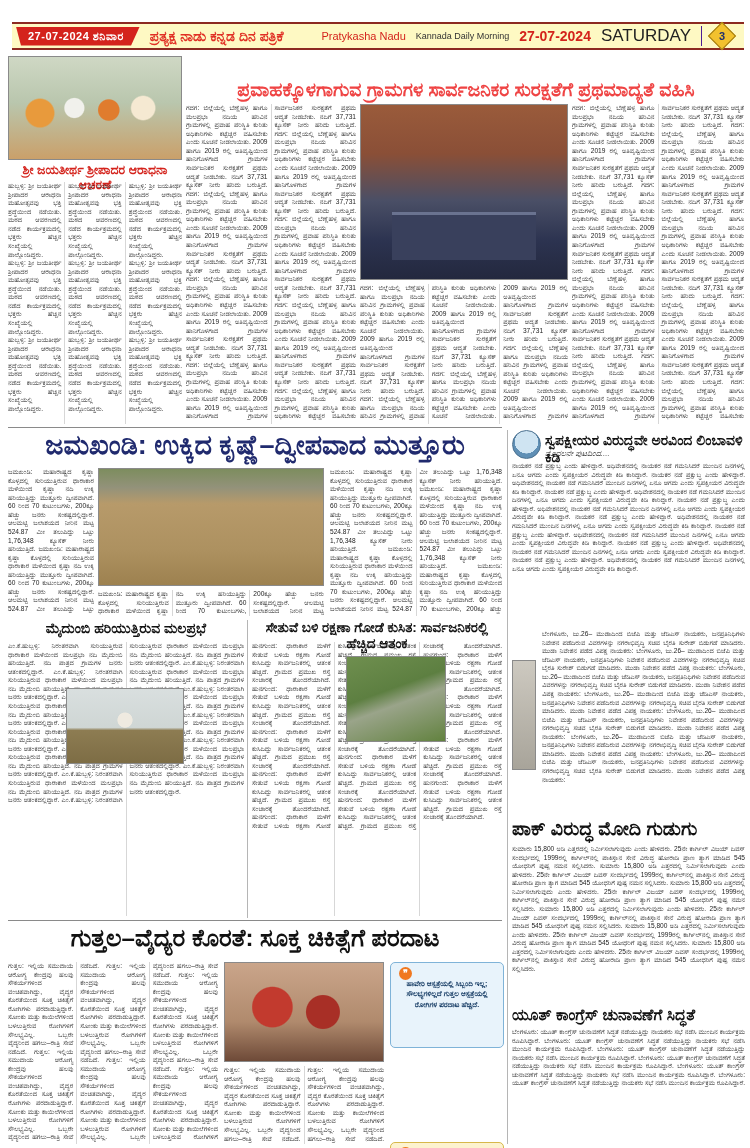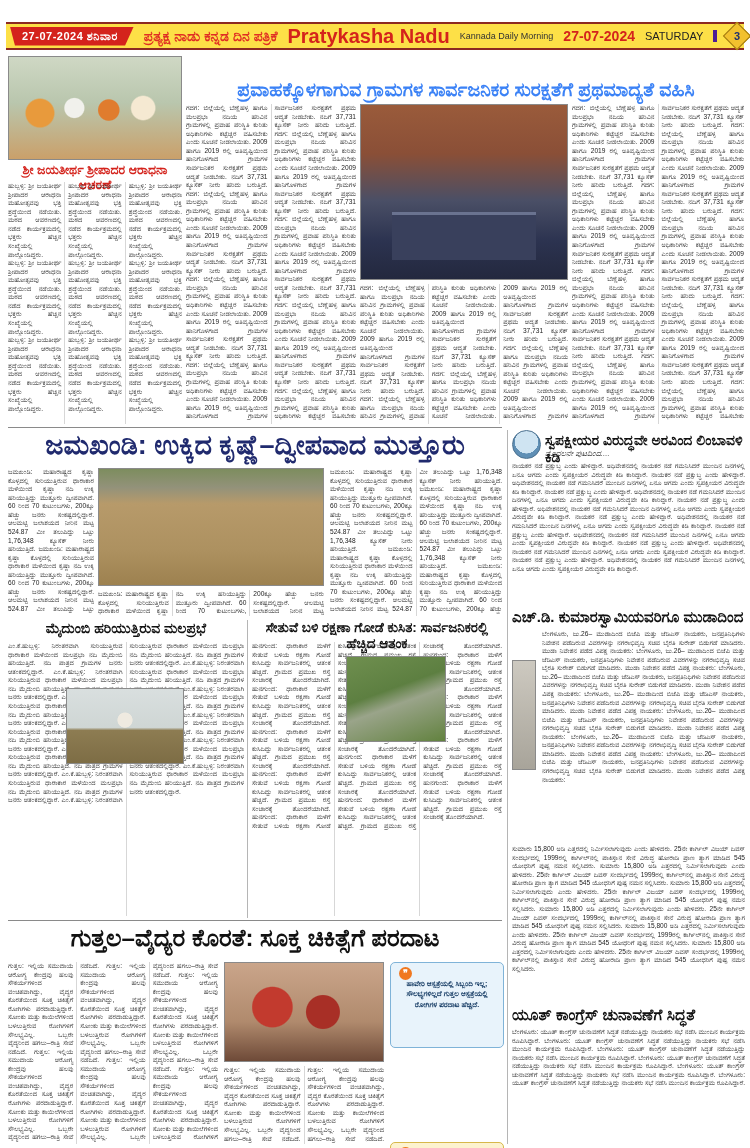--- a/index.html
+++ b/index.html
@@ -1,39 +1,39 @@
 <!DOCTYPE html>
 <html><head>
 <meta charset="utf-8">
 <style>
   html,body{margin:0;padding:0;background:#e8e8e8;}
   .page{position:relative;width:750px;height:1148px;background:#ffffff;
         font-family:"Liberation Sans",sans-serif;overflow:hidden;margin:0 auto;}
   
-  .masthead{position:absolute;left:6px;right:6px;top:22px;height:28px;
-    background:#fde047;border-top:2px solid #8c2a21;border-bottom:2px solid #8c2a21;
+  .masthead{position:absolute;left:12px;right:6px;top:22px;height:28px;
+    background:#fef9c3;border-top:2px solid #8c2a21;border-bottom:2px solid #8c2a21;
     display:flex;align-items:center;gap:10px;padding:0 4px;box-sizing:border-box;}
   .date-ribbon{flex:0 0 auto;background:#d4231c;color:#ffffff;font-weight:bold;
     font-size:11px;padding:3px 16px 3px 12px;
     clip-path:polygon(0 0,100% 0,93% 100%,4% 100%);letter-spacing:.5px;}
   .mast-kn{color:#e02f24;font-weight:bold;font-size:14px;white-space:nowrap;}
-  .mast-en{color:#d4231c;font-weight:bold;font-size:20px;white-space:nowrap;margin-left:auto;}
+  .mast-en{color:#d4231c;font-weight:normal;font-size:11px;white-space:nowrap;margin-left:auto;}
   .mast-sub{color:#333;font-size:9px;white-space:nowrap;}
   .mast-date{color:#d4231c;font-weight:bold;font-size:14px;white-space:nowrap;}
-  .mast-day{color:#222;font-size:11px;white-space:nowrap;border-right:4px solid #4c1d95;
+  .mast-day{color:#222;font-size:17px;white-space:nowrap;border-right:1px solid #4c1d95;
     padding-right:10px;}
   .page-badge{width:18px;height:18px;background:#f2c12e;border:1px solid #a07a10;
     transform:rotate(45deg);display:flex;align-items:center;justify-content:center;
     margin-right:8px;flex:0 0 auto;}
   .page-badge span{transform:rotate(-45deg);font-weight:bold;font-size:11px;color:#20306e;}
   
   .hl-lead1{position:absolute;left:186px;top:56px;width:560px;text-align:center;
     color:#20306e;font-weight:bold;font-size:20px;line-height:1.1;}
   .hl-lead2{position:absolute;left:186px;top:80px;width:560px;text-align:center;
-    color:#3b82f6;font-weight:bold;font-size:19px;line-height:1.1;}
+    color:#ef4444;font-weight:bold;font-size:19px;line-height:1.1;}
   .hl-red-sm{color:#d4231c;font-weight:bold;font-size:12.5px;text-align:center;}
   .hl-navy-xl{color:#202a6e;font-weight:bold;font-size:27px;text-align:center;line-height:1.05;}
   .hl-black-lg{color:#111;font-weight:bold;font-size:24px;text-align:center;line-height:1.05;}
   .hl-black-md{color:#111;font-weight:bold;font-size:13.5px;text-align:center;}
   .hl-black-rc1{color:#111;font-weight:bold;font-size:14px;}
   .hl-black-rc2{color:#111;font-weight:bold;font-size:15px;}
   .hl-black-rc3{color:#111;font-weight:bold;font-size:19px;}
   .hl-black-rc4{color:#111;font-weight:bold;font-size:15.5px;}
   .cont-note{color:#333;font-size:8px;font-style:italic;}
   
@@ -112,24 +112,24 @@
   <div class="abs photo ph-flood" style="left:98px;top:468px;width:226px;height:118px;"></div>
   <div class="abs bt" style="left:98px;top:590px;width:226px;height:26px;column-count:3;">ಜಮಖಂಡಿ: ಮಹಾರಾಷ್ಟ್ರದ ಕೃಷ್ಣಾ ಕೊಳ್ಳದಲ್ಲಿ ಸುರಿಯುತ್ತಿರುವ ಧಾರಾಕಾರ ಮಳೆಯಿಂದ ಕೃಷ್ಣಾ ನದಿ ಉಕ್ಕಿ ಹರಿಯುತ್ತಿದ್ದು ಮುತ್ತೂರು ದ್ವೀಪವಾಗಿದೆ. 60 ರಿಂದ 70 ಕುಟುಂಬಗಳು, 200ಕ್ಕೂ ಹೆಚ್ಚು ಜನರು ಸಂಕಷ್ಟದಲ್ಲಿದ್ದಾರೆ. ಆಲಮಟ್ಟಿ ಜಲಾಶಯದ ನೀರಿನ ಮಟ್ಟ 524.87 ಮೀ ತಲುಪಿದ್ದು ಒಟ್ಟು 1,76,348 ಕ್ಯೂಸೆಕ್ ನೀರು ಹರಿಯುತ್ತಿದೆ. ಜಮಖಂಡಿ: ಮಹಾರಾಷ್ಟ್ರದ ಕೃಷ್ಣಾ ಕೊಳ್ಳದಲ್ಲಿ ಸುರಿಯುತ್ತಿರುವ ಧಾರಾಕಾರ ಮಳೆಯಿಂದ ಕೃಷ್ಣಾ ನದಿ ಉಕ್ಕಿ ಹರಿಯುತ್ತಿದ್ದು ಮುತ್ತೂರು ದ್ವೀಪವಾಗಿದೆ. 60 ರಿಂದ 70 ಕುಟುಂಬಗಳು, 200ಕ್ಕೂ ಹೆಚ್ಚು ಜನರು ಸಂಕಷ್ಟದಲ್ಲಿದ್ದಾರೆ. ಆಲಮಟ್ಟಿ ಜಲಾಶಯದ ನೀರಿನ ಮಟ್ಟ 524.87 ಮೀ ತಲುಪಿದ್ದು ಒಟ್ಟು 1,76,348 ಕ್ಯೂಸೆಕ್ ನೀರು ಹರಿಯುತ್ತಿದೆ.</div>
   <div class="abs bt" style="left:330px;top:468px;width:172px;height:148px;column-count:2;">ಜಮಖಂಡಿ: ಮಹಾರಾಷ್ಟ್ರದ ಕೃಷ್ಣಾ ಕೊಳ್ಳದಲ್ಲಿ ಸುರಿಯುತ್ತಿರುವ ಧಾರಾಕಾರ ಮಳೆಯಿಂದ ಕೃಷ್ಣಾ ನದಿ ಉಕ್ಕಿ ಹರಿಯುತ್ತಿದ್ದು ಮುತ್ತೂರು ದ್ವೀಪವಾಗಿದೆ. 60 ರಿಂದ 70 ಕುಟುಂಬಗಳು, 200ಕ್ಕೂ ಹೆಚ್ಚು ಜನರು ಸಂಕಷ್ಟದಲ್ಲಿದ್ದಾರೆ. ಆಲಮಟ್ಟಿ ಜಲಾಶಯದ ನೀರಿನ ಮಟ್ಟ 524.87 ಮೀ ತಲುಪಿದ್ದು ಒಟ್ಟು 1,76,348 ಕ್ಯೂಸೆಕ್ ನೀರು ಹರಿಯುತ್ತಿದೆ. ಜಮಖಂಡಿ: ಮಹಾರಾಷ್ಟ್ರದ ಕೃಷ್ಣಾ ಕೊಳ್ಳದಲ್ಲಿ ಸುರಿಯುತ್ತಿರುವ ಧಾರಾಕಾರ ಮಳೆಯಿಂದ ಕೃಷ್ಣಾ ನದಿ ಉಕ್ಕಿ ಹರಿಯುತ್ತಿದ್ದು ಮುತ್ತೂರು ದ್ವೀಪವಾಗಿದೆ. 60 ರಿಂದ 70 ಕುಟುಂಬಗಳು, 200ಕ್ಕೂ ಹೆಚ್ಚು ಜನರು ಸಂಕಷ್ಟದಲ್ಲಿದ್ದಾರೆ. ಆಲಮಟ್ಟಿ ಜಲಾಶಯದ ನೀರಿನ ಮಟ್ಟ 524.87 ಮೀ ತಲುಪಿದ್ದು ಒಟ್ಟು 1,76,348 ಕ್ಯೂಸೆಕ್ ನೀರು ಹರಿಯುತ್ತಿದೆ. ಜಮಖಂಡಿ: ಮಹಾರಾಷ್ಟ್ರದ ಕೃಷ್ಣಾ ಕೊಳ್ಳದಲ್ಲಿ ಸುರಿಯುತ್ತಿರುವ ಧಾರಾಕಾರ ಮಳೆಯಿಂದ ಕೃಷ್ಣಾ ನದಿ ಉಕ್ಕಿ ಹರಿಯುತ್ತಿದ್ದು ಮುತ್ತೂರು ದ್ವೀಪವಾಗಿದೆ. 60 ರಿಂದ 70 ಕುಟುಂಬಗಳು, 200ಕ್ಕೂ ಹೆಚ್ಚು ಜನರು ಸಂಕಷ್ಟದಲ್ಲಿದ್ದಾರೆ. ಆಲಮಟ್ಟಿ ಜಲಾಶಯದ ನೀರಿನ ಮಟ್ಟ 524.87 ಮೀ ತಲುಪಿದ್ದು ಒಟ್ಟು 1,76,348 ಕ್ಯೂಸೆಕ್ ನೀರು ಹರಿಯುತ್ತಿದೆ. ಜಮಖಂಡಿ: ಮಹಾರಾಷ್ಟ್ರದ ಕೃಷ್ಣಾ ಕೊಳ್ಳದಲ್ಲಿ ಸುರಿಯುತ್ತಿರುವ ಧಾರಾಕಾರ ಮಳೆಯಿಂದ ಕೃಷ್ಣಾ ನದಿ ಉಕ್ಕಿ ಹರಿಯುತ್ತಿದ್ದು ಮುತ್ತೂರು ದ್ವೀಪವಾಗಿದೆ. 60 ರಿಂದ 70 ಕುಟುಂಬಗಳು, 200ಕ್ಕೂ ಹೆಚ್ಚು ಜನರು ಸಂಕಷ್ಟದಲ್ಲಿದ್ದಾರೆ. ಆಲಮಟ್ಟಿ ಜಲಾಶಯದ ನೀರಿನ ಮಟ್ಟ 524.87 ಮೀ ತಲುಪಿದ್ದು ಒಟ್ಟು 1,76,348 ಕ್ಯೂಸೆಕ್ ನೀರು ಹರಿಯುತ್ತಿದೆ.</div>
 
   <div class="vrule" style="left:507px;top:430px;height:714px;"></div>
   <div class="emblem" style="left:512px;top:430px;"></div>
   <div class="abs hl-black-rc1" style="left:545px;top:432px;width:200px;">ಸ್ವಪಕ್ಷೀಯರ ವಿರುದ್ಧವೇ ಅರವಿಂದ ಲಿಂಬಾವಳಿ ಕಿಡಿ</div>
   <div class="abs cont-note" style="left:545px;top:449px;width:200px;">ಮೊದಲನೇ ಪುಟದಿಂದ....</div>
   <div class="abs bt" style="left:512px;top:462px;width:233px;height:142px;column-count:1;">ನಾಯಕರ ನಡೆ ಪ್ರಕ್ಷುಬ್ಧ ಎಂದು ಹೇಳಿದ್ದಾರೆ. ಅಧಿವೇಶನದಲ್ಲಿ ನಾಯಕರ ನಡೆ ಗಮನಿಸಿದರೆ ಮುಂದಿನ ದಿನಗಳಲ್ಲಿ ಏನೂ ಆಗದು ಎಂದು ಸ್ವಪಕ್ಷೀಯರ ವಿರುದ್ಧವೇ ಕಿಡಿ ಕಾರಿದ್ದಾರೆ. ನಾಯಕರ ನಡೆ ಪ್ರಕ್ಷುಬ್ಧ ಎಂದು ಹೇಳಿದ್ದಾರೆ. ಅಧಿವೇಶನದಲ್ಲಿ ನಾಯಕರ ನಡೆ ಗಮನಿಸಿದರೆ ಮುಂದಿನ ದಿನಗಳಲ್ಲಿ ಏನೂ ಆಗದು ಎಂದು ಸ್ವಪಕ್ಷೀಯರ ವಿರುದ್ಧವೇ ಕಿಡಿ ಕಾರಿದ್ದಾರೆ. ನಾಯಕರ ನಡೆ ಪ್ರಕ್ಷುಬ್ಧ ಎಂದು ಹೇಳಿದ್ದಾರೆ. ಅಧಿವೇಶನದಲ್ಲಿ ನಾಯಕರ ನಡೆ ಗಮನಿಸಿದರೆ ಮುಂದಿನ ದಿನಗಳಲ್ಲಿ ಏನೂ ಆಗದು ಎಂದು ಸ್ವಪಕ್ಷೀಯರ ವಿರುದ್ಧವೇ ಕಿಡಿ ಕಾರಿದ್ದಾರೆ. ನಾಯಕರ ನಡೆ ಪ್ರಕ್ಷುಬ್ಧ ಎಂದು ಹೇಳಿದ್ದಾರೆ. ಅಧಿವೇಶನದಲ್ಲಿ ನಾಯಕರ ನಡೆ ಗಮನಿಸಿದರೆ ಮುಂದಿನ ದಿನಗಳಲ್ಲಿ ಏನೂ ಆಗದು ಎಂದು ಸ್ವಪಕ್ಷೀಯರ ವಿರುದ್ಧವೇ ಕಿಡಿ ಕಾರಿದ್ದಾರೆ. ನಾಯಕರ ನಡೆ ಪ್ರಕ್ಷುಬ್ಧ ಎಂದು ಹೇಳಿದ್ದಾರೆ. ಅಧಿವೇಶನದಲ್ಲಿ ನಾಯಕರ ನಡೆ ಗಮನಿಸಿದರೆ ಮುಂದಿನ ದಿನಗಳಲ್ಲಿ ಏನೂ ಆಗದು ಎಂದು ಸ್ವಪಕ್ಷೀಯರ ವಿರುದ್ಧವೇ ಕಿಡಿ ಕಾರಿದ್ದಾರೆ. ನಾಯಕರ ನಡೆ ಪ್ರಕ್ಷುಬ್ಧ ಎಂದು ಹೇಳಿದ್ದಾರೆ. ಅಧಿವೇಶನದಲ್ಲಿ ನಾಯಕರ ನಡೆ ಗಮನಿಸಿದರೆ ಮುಂದಿನ ದಿನಗಳಲ್ಲಿ ಏನೂ ಆಗದು ಎಂದು ಸ್ವಪಕ್ಷೀಯರ ವಿರುದ್ಧವೇ ಕಿಡಿ ಕಾರಿದ್ದಾರೆ. ನಾಯಕರ ನಡೆ ಪ್ರಕ್ಷುಬ್ಧ ಎಂದು ಹೇಳಿದ್ದಾರೆ. ಅಧಿವೇಶನದಲ್ಲಿ ನಾಯಕರ ನಡೆ ಗಮನಿಸಿದರೆ ಮುಂದಿನ ದಿನಗಳಲ್ಲಿ ಏನೂ ಆಗದು ಎಂದು ಸ್ವಪಕ್ಷೀಯರ ವಿರುದ್ಧವೇ ಕಿಡಿ ಕಾರಿದ್ದಾರೆ. ನಾಯಕರ ನಡೆ ಪ್ರಕ್ಷುಬ್ಧ ಎಂದು ಹೇಳಿದ್ದಾರೆ. ಅಧಿವೇಶನದಲ್ಲಿ ನಾಯಕರ ನಡೆ ಗಮನಿಸಿದರೆ ಮುಂದಿನ ದಿನಗಳಲ್ಲಿ ಏನೂ ಆಗದು ಎಂದು ಸ್ವಪಕ್ಷೀಯರ ವಿರುದ್ಧವೇ ಕಿಡಿ ಕಾರಿದ್ದಾರೆ.</div>
 
-  <div class="abs hl-black-rc2" style="left:512px;top:608px;width:233px;">ಎಚ್.ಡಿ. ಕುಮಾರಸ್ವಾಮಿಯವರಿಗೂ ಮುಡಾದಿಂದ</div>
   <div class="abs photo ph-strip" style="left:512px;top:660px;width:24px;height:110px;"></div>
   <div class="abs bt" style="left:542px;top:630px;width:203px;height:186px;column-count:1;">ಬೆಂಗಳೂರು, ಜು.26– ಮುಡಾದಿಂದ ಬಿಜೆಪಿ ಮತ್ತು ಜೆಡಿಎಸ್ ನಾಯಕರು, ಜನಪ್ರತಿನಿಧಿಗಳು ನಿವೇಶನ ಪಡೆದಿರುವ ವಿವರಗಳನ್ನು ನಗರಾಭಿವೃದ್ಧಿ ಸಚಿವ ಬೈರತಿ ಸುರೇಶ್ ಬಿಡುಗಡೆ ಮಾಡಿದರು. ಮುಡಾ ನಿವೇಶನ ಪಡೆದ ವಿಪಕ್ಷ ನಾಯಕರು: ಬೆಂಗಳೂರು, ಜು.26– ಮುಡಾದಿಂದ ಬಿಜೆಪಿ ಮತ್ತು ಜೆಡಿಎಸ್ ನಾಯಕರು, ಜನಪ್ರತಿನಿಧಿಗಳು ನಿವೇಶನ ಪಡೆದಿರುವ ವಿವರಗಳನ್ನು ನಗರಾಭಿವೃದ್ಧಿ ಸಚಿವ ಬೈರತಿ ಸುರೇಶ್ ಬಿಡುಗಡೆ ಮಾಡಿದರು. ಮುಡಾ ನಿವೇಶನ ಪಡೆದ ವಿಪಕ್ಷ ನಾಯಕರು: ಬೆಂಗಳೂರು, ಜು.26– ಮುಡಾದಿಂದ ಬಿಜೆಪಿ ಮತ್ತು ಜೆಡಿಎಸ್ ನಾಯಕರು, ಜನಪ್ರತಿನಿಧಿಗಳು ನಿವೇಶನ ಪಡೆದಿರುವ ವಿವರಗಳನ್ನು ನಗರಾಭಿವೃದ್ಧಿ ಸಚಿವ ಬೈರತಿ ಸುರೇಶ್ ಬಿಡುಗಡೆ ಮಾಡಿದರು. ಮುಡಾ ನಿವೇಶನ ಪಡೆದ ವಿಪಕ್ಷ ನಾಯಕರು: ಬೆಂಗಳೂರು, ಜು.26– ಮುಡಾದಿಂದ ಬಿಜೆಪಿ ಮತ್ತು ಜೆಡಿಎಸ್ ನಾಯಕರು, ಜನಪ್ರತಿನಿಧಿಗಳು ನಿವೇಶನ ಪಡೆದಿರುವ ವಿವರಗಳನ್ನು ನಗರಾಭಿವೃದ್ಧಿ ಸಚಿವ ಬೈರತಿ ಸುರೇಶ್ ಬಿಡುಗಡೆ ಮಾಡಿದರು. ಮುಡಾ ನಿವೇಶನ ಪಡೆದ ವಿಪಕ್ಷ ನಾಯಕರು: ಬೆಂಗಳೂರು, ಜು.26– ಮುಡಾದಿಂದ ಬಿಜೆಪಿ ಮತ್ತು ಜೆಡಿಎಸ್ ನಾಯಕರು, ಜನಪ್ರತಿನಿಧಿಗಳು ನಿವೇಶನ ಪಡೆದಿರುವ ವಿವರಗಳನ್ನು ನಗರಾಭಿವೃದ್ಧಿ ಸಚಿವ ಬೈರತಿ ಸುರೇಶ್ ಬಿಡುಗಡೆ ಮಾಡಿದರು. ಮುಡಾ ನಿವೇಶನ ಪಡೆದ ವಿಪಕ್ಷ ನಾಯಕರು: ಬೆಂಗಳೂರು, ಜು.26– ಮುಡಾದಿಂದ ಬಿಜೆಪಿ ಮತ್ತು ಜೆಡಿಎಸ್ ನಾಯಕರು, ಜನಪ್ರತಿನಿಧಿಗಳು ನಿವೇಶನ ಪಡೆದಿರುವ ವಿವರಗಳನ್ನು ನಗರಾಭಿವೃದ್ಧಿ ಸಚಿವ ಬೈರತಿ ಸುರೇಶ್ ಬಿಡುಗಡೆ ಮಾಡಿದರು. ಮುಡಾ ನಿವೇಶನ ಪಡೆದ ವಿಪಕ್ಷ ನಾಯಕರು: ಬೆಂಗಳೂರು, ಜು.26– ಮುಡಾದಿಂದ ಬಿಜೆಪಿ ಮತ್ತು ಜೆಡಿಎಸ್ ನಾಯಕರು, ಜನಪ್ರತಿನಿಧಿಗಳು ನಿವೇಶನ ಪಡೆದಿರುವ ವಿವರಗಳನ್ನು ನಗರಾಭಿವೃದ್ಧಿ ಸಚಿವ ಬೈರತಿ ಸುರೇಶ್ ಬಿಡುಗಡೆ ಮಾಡಿದರು. ಮುಡಾ ನಿವೇಶನ ಪಡೆದ ವಿಪಕ್ಷ ನಾಯಕರು:</div>
 
+  <div class="abs hl-black-rc3" style="left:512px;top:818px;width:233px;">ಪಾಕ್ ವಿರುದ್ಧ ಮೋದಿ ಗುಡುಗು</div>
   <div class="abs bt" style="left:512px;top:845px;width:233px;height:158px;column-count:1;">ಸುಮಾರು 15,800 ಅಡಿ ಎತ್ತರದಲ್ಲಿ ನಿರ್ಮಿಸಲಾಗುವುದು ಎಂದು ಹೇಳಿದರು. 25ನೇ ಕಾರ್ಗಿಲ್ ವಿಜಯ್ ದಿವಸ್ ಸಂದರ್ಭದಲ್ಲಿ 1999ರಲ್ಲಿ ಕಾರ್ಗಿಲ್‌ನಲ್ಲಿ ಪಾಕಿಸ್ತಾನ ಸೇನೆ ವಿರುದ್ಧ ಹೋರಾಡಿ ಪ್ರಾಣ ತ್ಯಾಗ ಮಾಡಿದ 545 ಯೋಧರಿಗೆ ಪುಷ್ಪ ನಮನ ಸಲ್ಲಿಸಿದರು. ಸುಮಾರು 15,800 ಅಡಿ ಎತ್ತರದಲ್ಲಿ ನಿರ್ಮಿಸಲಾಗುವುದು ಎಂದು ಹೇಳಿದರು. 25ನೇ ಕಾರ್ಗಿಲ್ ವಿಜಯ್ ದಿವಸ್ ಸಂದರ್ಭದಲ್ಲಿ 1999ರಲ್ಲಿ ಕಾರ್ಗಿಲ್‌ನಲ್ಲಿ ಪಾಕಿಸ್ತಾನ ಸೇನೆ ವಿರುದ್ಧ ಹೋರಾಡಿ ಪ್ರಾಣ ತ್ಯಾಗ ಮಾಡಿದ 545 ಯೋಧರಿಗೆ ಪುಷ್ಪ ನಮನ ಸಲ್ಲಿಸಿದರು. ಸುಮಾರು 15,800 ಅಡಿ ಎತ್ತರದಲ್ಲಿ ನಿರ್ಮಿಸಲಾಗುವುದು ಎಂದು ಹೇಳಿದರು. 25ನೇ ಕಾರ್ಗಿಲ್ ವಿಜಯ್ ದಿವಸ್ ಸಂದರ್ಭದಲ್ಲಿ 1999ರಲ್ಲಿ ಕಾರ್ಗಿಲ್‌ನಲ್ಲಿ ಪಾಕಿಸ್ತಾನ ಸೇನೆ ವಿರುದ್ಧ ಹೋರಾಡಿ ಪ್ರಾಣ ತ್ಯಾಗ ಮಾಡಿದ 545 ಯೋಧರಿಗೆ ಪುಷ್ಪ ನಮನ ಸಲ್ಲಿಸಿದರು. ಸುಮಾರು 15,800 ಅಡಿ ಎತ್ತರದಲ್ಲಿ ನಿರ್ಮಿಸಲಾಗುವುದು ಎಂದು ಹೇಳಿದರು. 25ನೇ ಕಾರ್ಗಿಲ್ ವಿಜಯ್ ದಿವಸ್ ಸಂದರ್ಭದಲ್ಲಿ 1999ರಲ್ಲಿ ಕಾರ್ಗಿಲ್‌ನಲ್ಲಿ ಪಾಕಿಸ್ತಾನ ಸೇನೆ ವಿರುದ್ಧ ಹೋರಾಡಿ ಪ್ರಾಣ ತ್ಯಾಗ ಮಾಡಿದ 545 ಯೋಧರಿಗೆ ಪುಷ್ಪ ನಮನ ಸಲ್ಲಿಸಿದರು. ಸುಮಾರು 15,800 ಅಡಿ ಎತ್ತರದಲ್ಲಿ ನಿರ್ಮಿಸಲಾಗುವುದು ಎಂದು ಹೇಳಿದರು. 25ನೇ ಕಾರ್ಗಿಲ್ ವಿಜಯ್ ದಿವಸ್ ಸಂದರ್ಭದಲ್ಲಿ 1999ರಲ್ಲಿ ಕಾರ್ಗಿಲ್‌ನಲ್ಲಿ ಪಾಕಿಸ್ತಾನ ಸೇನೆ ವಿರುದ್ಧ ಹೋರಾಡಿ ಪ್ರಾಣ ತ್ಯಾಗ ಮಾಡಿದ 545 ಯೋಧರಿಗೆ ಪುಷ್ಪ ನಮನ ಸಲ್ಲಿಸಿದರು. ಸುಮಾರು 15,800 ಅಡಿ ಎತ್ತರದಲ್ಲಿ ನಿರ್ಮಿಸಲಾಗುವುದು ಎಂದು ಹೇಳಿದರು. 25ನೇ ಕಾರ್ಗಿಲ್ ವಿಜಯ್ ದಿವಸ್ ಸಂದರ್ಭದಲ್ಲಿ 1999ರಲ್ಲಿ ಕಾರ್ಗಿಲ್‌ನಲ್ಲಿ ಪಾಕಿಸ್ತಾನ ಸೇನೆ ವಿರುದ್ಧ ಹೋರಾಡಿ ಪ್ರಾಣ ತ್ಯಾಗ ಮಾಡಿದ 545 ಯೋಧರಿಗೆ ಪುಷ್ಪ ನಮನ ಸಲ್ಲಿಸಿದರು.</div>
 
   <div class="abs hl-black-rc4" style="left:512px;top:1006px;width:233px;">ಯೂತ್ ಕಾಂಗ್ರೆಸ್ ಚುನಾವಣೆಗೆ ಸಿದ್ಧತೆ</div>
   <div class="abs bt" style="left:512px;top:1028px;width:233px;height:114px;column-count:1;">ಬೆಂಗಳೂರು: ಯೂತ್ ಕಾಂಗ್ರೆಸ್ ಚುನಾವಣೆಗೆ ಸಿದ್ಧತೆ ನಡೆಯುತ್ತಿದ್ದು ನಾಯಕರು ಸಭೆ ನಡೆಸಿ ಮುಂದಿನ ಕಾರ್ಯಕ್ರಮ ರೂಪಿಸಿದ್ದಾರೆ. ಬೆಂಗಳೂರು: ಯೂತ್ ಕಾಂಗ್ರೆಸ್ ಚುನಾವಣೆಗೆ ಸಿದ್ಧತೆ ನಡೆಯುತ್ತಿದ್ದು ನಾಯಕರು ಸಭೆ ನಡೆಸಿ ಮುಂದಿನ ಕಾರ್ಯಕ್ರಮ ರೂಪಿಸಿದ್ದಾರೆ. ಬೆಂಗಳೂರು: ಯೂತ್ ಕಾಂಗ್ರೆಸ್ ಚುನಾವಣೆಗೆ ಸಿದ್ಧತೆ ನಡೆಯುತ್ತಿದ್ದು ನಾಯಕರು ಸಭೆ ನಡೆಸಿ ಮುಂದಿನ ಕಾರ್ಯಕ್ರಮ ರೂಪಿಸಿದ್ದಾರೆ. ಬೆಂಗಳೂರು: ಯೂತ್ ಕಾಂಗ್ರೆಸ್ ಚುನಾವಣೆಗೆ ಸಿದ್ಧತೆ ನಡೆಯುತ್ತಿದ್ದು ನಾಯಕರು ಸಭೆ ನಡೆಸಿ ಮುಂದಿನ ಕಾರ್ಯಕ್ರಮ ರೂಪಿಸಿದ್ದಾರೆ. ಬೆಂಗಳೂರು: ಯೂತ್ ಕಾಂಗ್ರೆಸ್ ಚುನಾವಣೆಗೆ ಸಿದ್ಧತೆ ನಡೆಯುತ್ತಿದ್ದು ನಾಯಕರು ಸಭೆ ನಡೆಸಿ ಮುಂದಿನ ಕಾರ್ಯಕ್ರಮ ರೂಪಿಸಿದ್ದಾರೆ. ಬೆಂಗಳೂರು: ಯೂತ್ ಕಾಂಗ್ರೆಸ್ ಚುನಾವಣೆಗೆ ಸಿದ್ಧತೆ ನಡೆಯುತ್ತಿದ್ದು ನಾಯಕರು ಸಭೆ ನಡೆಸಿ ಮುಂದಿನ ಕಾರ್ಯಕ್ರಮ ರೂಪಿಸಿದ್ದಾರೆ.</div>
 
   <div class="abs hl-black-md" style="left:8px;top:620px;width:236px;font-size:14px;">ಮೈದುಂಬಿ ಹರಿಯುತ್ತಿರುವ ಮಲಪ್ರಭೆ</div>
   <div class="abs bt" style="left:8px;top:642px;width:236px;height:274px;column-count:2;">ಎಂ.ಕೆ.ಹುಬ್ಬಳ್ಳಿ: ನಿರಂತರವಾಗಿ ಸುರಿಯುತ್ತಿರುವ ಧಾರಾಕಾರ ಮಳೆಯಿಂದ ಮಲಪ್ರಭಾ ನದಿ ಮೈದುಂಬಿ ಹರಿಯುತ್ತಿದೆ. ನದಿ ಪಾತ್ರದ ಗ್ರಾಮಗಳ ಜನರು ಆತಂಕದಲ್ಲಿದ್ದಾರೆ. ಎಂ.ಕೆ.ಹುಬ್ಬಳ್ಳಿ: ನಿರಂತರವಾಗಿ ಸುರಿಯುತ್ತಿರುವ ಧಾರಾಕಾರ ಮಳೆಯಿಂದ ಮಲಪ್ರಭಾ ನದಿ ಮೈದುಂಬಿ ಹರಿಯುತ್ತಿದೆ. ನದಿ ಪಾತ್ರದ ಗ್ರಾಮಗಳ ಜನರು ಆತಂಕದಲ್ಲಿದ್ದಾರೆ. ಎಂ.ಕೆ.ಹುಬ್ಬಳ್ಳಿ: ನಿರಂತರವಾಗಿ ಸುರಿಯುತ್ತಿರುವ ಧಾರಾಕಾರ ಮಳೆಯಿಂದ ಮಲಪ್ರಭಾ ನದಿ ಮೈದುಂಬಿ ಹರಿಯುತ್ತಿದೆ. ನದಿ ಪಾತ್ರದ ಗ್ರಾಮಗಳ ಜನರು ಆತಂಕದಲ್ಲಿದ್ದಾರೆ. ಎಂ.ಕೆ.ಹುಬ್ಬಳ್ಳಿ: ನಿರಂತರವಾಗಿ ಸುರಿಯುತ್ತಿರುವ ಧಾರಾಕಾರ ಮಳೆಯಿಂದ ಮಲಪ್ರಭಾ ನದಿ ಮೈದುಂಬಿ ಹರಿಯುತ್ತಿದೆ. ನದಿ ಪಾತ್ರದ ಗ್ರಾಮಗಳ ಜನರು ಆತಂಕದಲ್ಲಿದ್ದಾರೆ. ಎಂ.ಕೆ.ಹುಬ್ಬಳ್ಳಿ: ನಿರಂತರವಾಗಿ ಸುರಿಯುತ್ತಿರುವ ಧಾರಾಕಾರ ಮಳೆಯಿಂದ ಮಲಪ್ರಭಾ ನದಿ ಮೈದುಂಬಿ ಹರಿಯುತ್ತಿದೆ. ನದಿ ಪಾತ್ರದ ಗ್ರಾಮಗಳ ಜನರು ಆತಂಕದಲ್ಲಿದ್ದಾರೆ. ಎಂ.ಕೆ.ಹುಬ್ಬಳ್ಳಿ: ನಿರಂತರವಾಗಿ ಸುರಿಯುತ್ತಿರುವ ಧಾರಾಕಾರ ಮಳೆಯಿಂದ ಮಲಪ್ರಭಾ ನದಿ ಮೈದುಂಬಿ ಹರಿಯುತ್ತಿದೆ. ನದಿ ಪಾತ್ರದ ಗ್ರಾಮಗಳ ಜನರು ಆತಂಕದಲ್ಲಿದ್ದಾರೆ. ಎಂ.ಕೆ.ಹುಬ್ಬಳ್ಳಿ: ನಿರಂತರವಾಗಿ ಸುರಿಯುತ್ತಿರುವ ಧಾರಾಕಾರ ಮಳೆಯಿಂದ ಮಲಪ್ರಭಾ ನದಿ ಮೈದುಂಬಿ ಹರಿಯುತ್ತಿದೆ. ನದಿ ಪಾತ್ರದ ಗ್ರಾಮಗಳ ಜನರು ಆತಂಕದಲ್ಲಿದ್ದಾರೆ. ಎಂ.ಕೆ.ಹುಬ್ಬಳ್ಳಿ: ನಿರಂತರವಾಗಿ ಸುರಿಯುತ್ತಿರುವ ಧಾರಾಕಾರ ಮಳೆಯಿಂದ ಮಲಪ್ರಭಾ ನದಿ ಮೈದುಂಬಿ ಹರಿಯುತ್ತಿದೆ. ನದಿ ಪಾತ್ರದ ಗ್ರಾಮಗಳ ಜನರು ಆತಂಕದಲ್ಲಿದ್ದಾರೆ. ಎಂ.ಕೆ.ಹುಬ್ಬಳ್ಳಿ: ನಿರಂತರವಾಗಿ ಸುರಿಯುತ್ತಿರುವ ಧಾರಾಕಾರ ಮಳೆಯಿಂದ ಮಲಪ್ರಭಾ ನದಿ ಮೈದುಂಬಿ ಹರಿಯುತ್ತಿದೆ. ನದಿ ಪಾತ್ರದ ಗ್ರಾಮಗಳ ಜನರು ಆತಂಕದಲ್ಲಿದ್ದಾರೆ. ಎಂ.ಕೆ.ಹುಬ್ಬಳ್ಳಿ: ನಿರಂತರವಾಗಿ ಸುರಿಯುತ್ತಿರುವ ಧಾರಾಕಾರ ಮಳೆಯಿಂದ ಮಲಪ್ರಭಾ ನದಿ ಮೈದುಂಬಿ ಹರಿಯುತ್ತಿದೆ. ನದಿ ಪಾತ್ರದ ಗ್ರಾಮಗಳ ಜನರು ಆತಂಕದಲ್ಲಿದ್ದಾರೆ. ಎಂ.ಕೆ.ಹುಬ್ಬಳ್ಳಿ: ನಿರಂತರವಾಗಿ ಸುರಿಯುತ್ತಿರುವ ಧಾರಾಕಾರ ಮಳೆಯಿಂದ ಮಲಪ್ರಭಾ ನದಿ ಮೈದುಂಬಿ ಹರಿಯುತ್ತಿದೆ. ನದಿ ಪಾತ್ರದ ಗ್ರಾಮಗಳ ಜನರು ಆತಂಕದಲ್ಲಿದ್ದಾರೆ. ಎಂ.ಕೆ.ಹುಬ್ಬಳ್ಳಿ: ನಿರಂತರವಾಗಿ ಸುರಿಯುತ್ತಿರುವ ಧಾರಾಕಾರ ಮಳೆಯಿಂದ ಮಲಪ್ರಭಾ ನದಿ ಮೈದುಂಬಿ ಹರಿಯುತ್ತಿದೆ. ನದಿ ಪಾತ್ರದ ಗ್ರಾಮಗಳ ಜನರು ಆತಂಕದಲ್ಲಿದ್ದಾರೆ.</div>
   <div class="abs photo ph-temple" style="left:66px;top:688px;width:118px;height:76px;"></div>
 
   <div class="vrule" style="left:247px;top:620px;height:298px;"></div>

